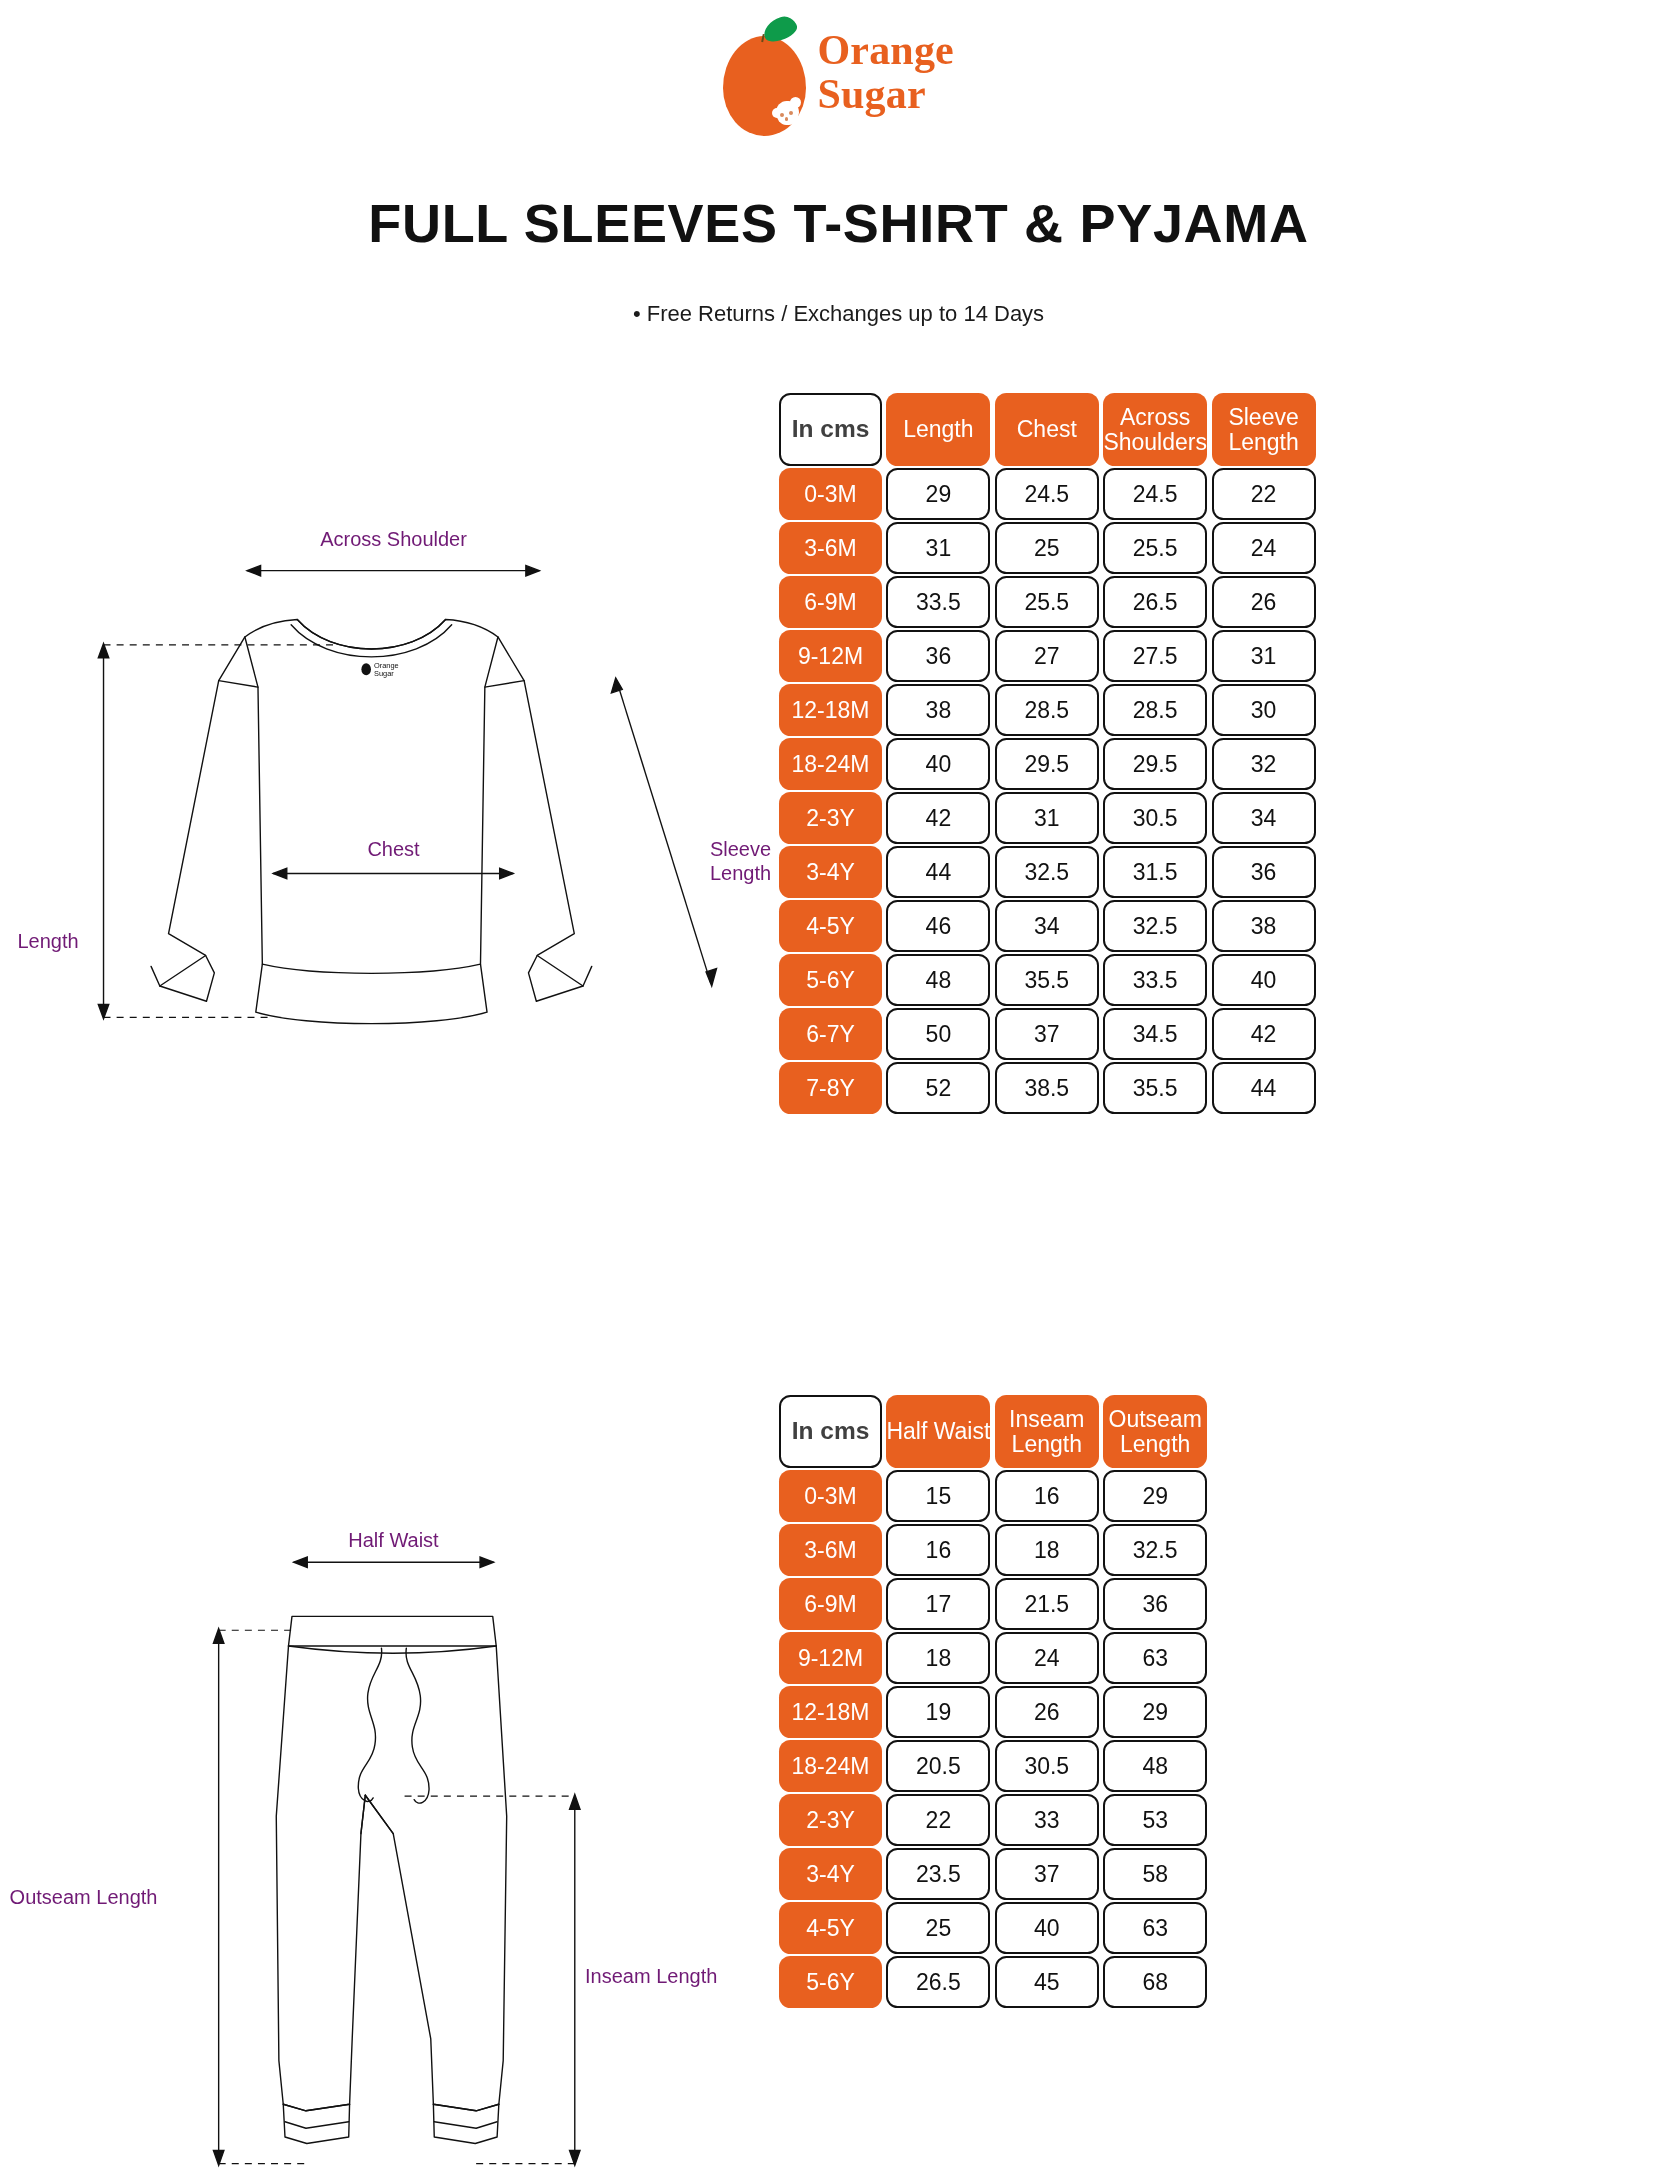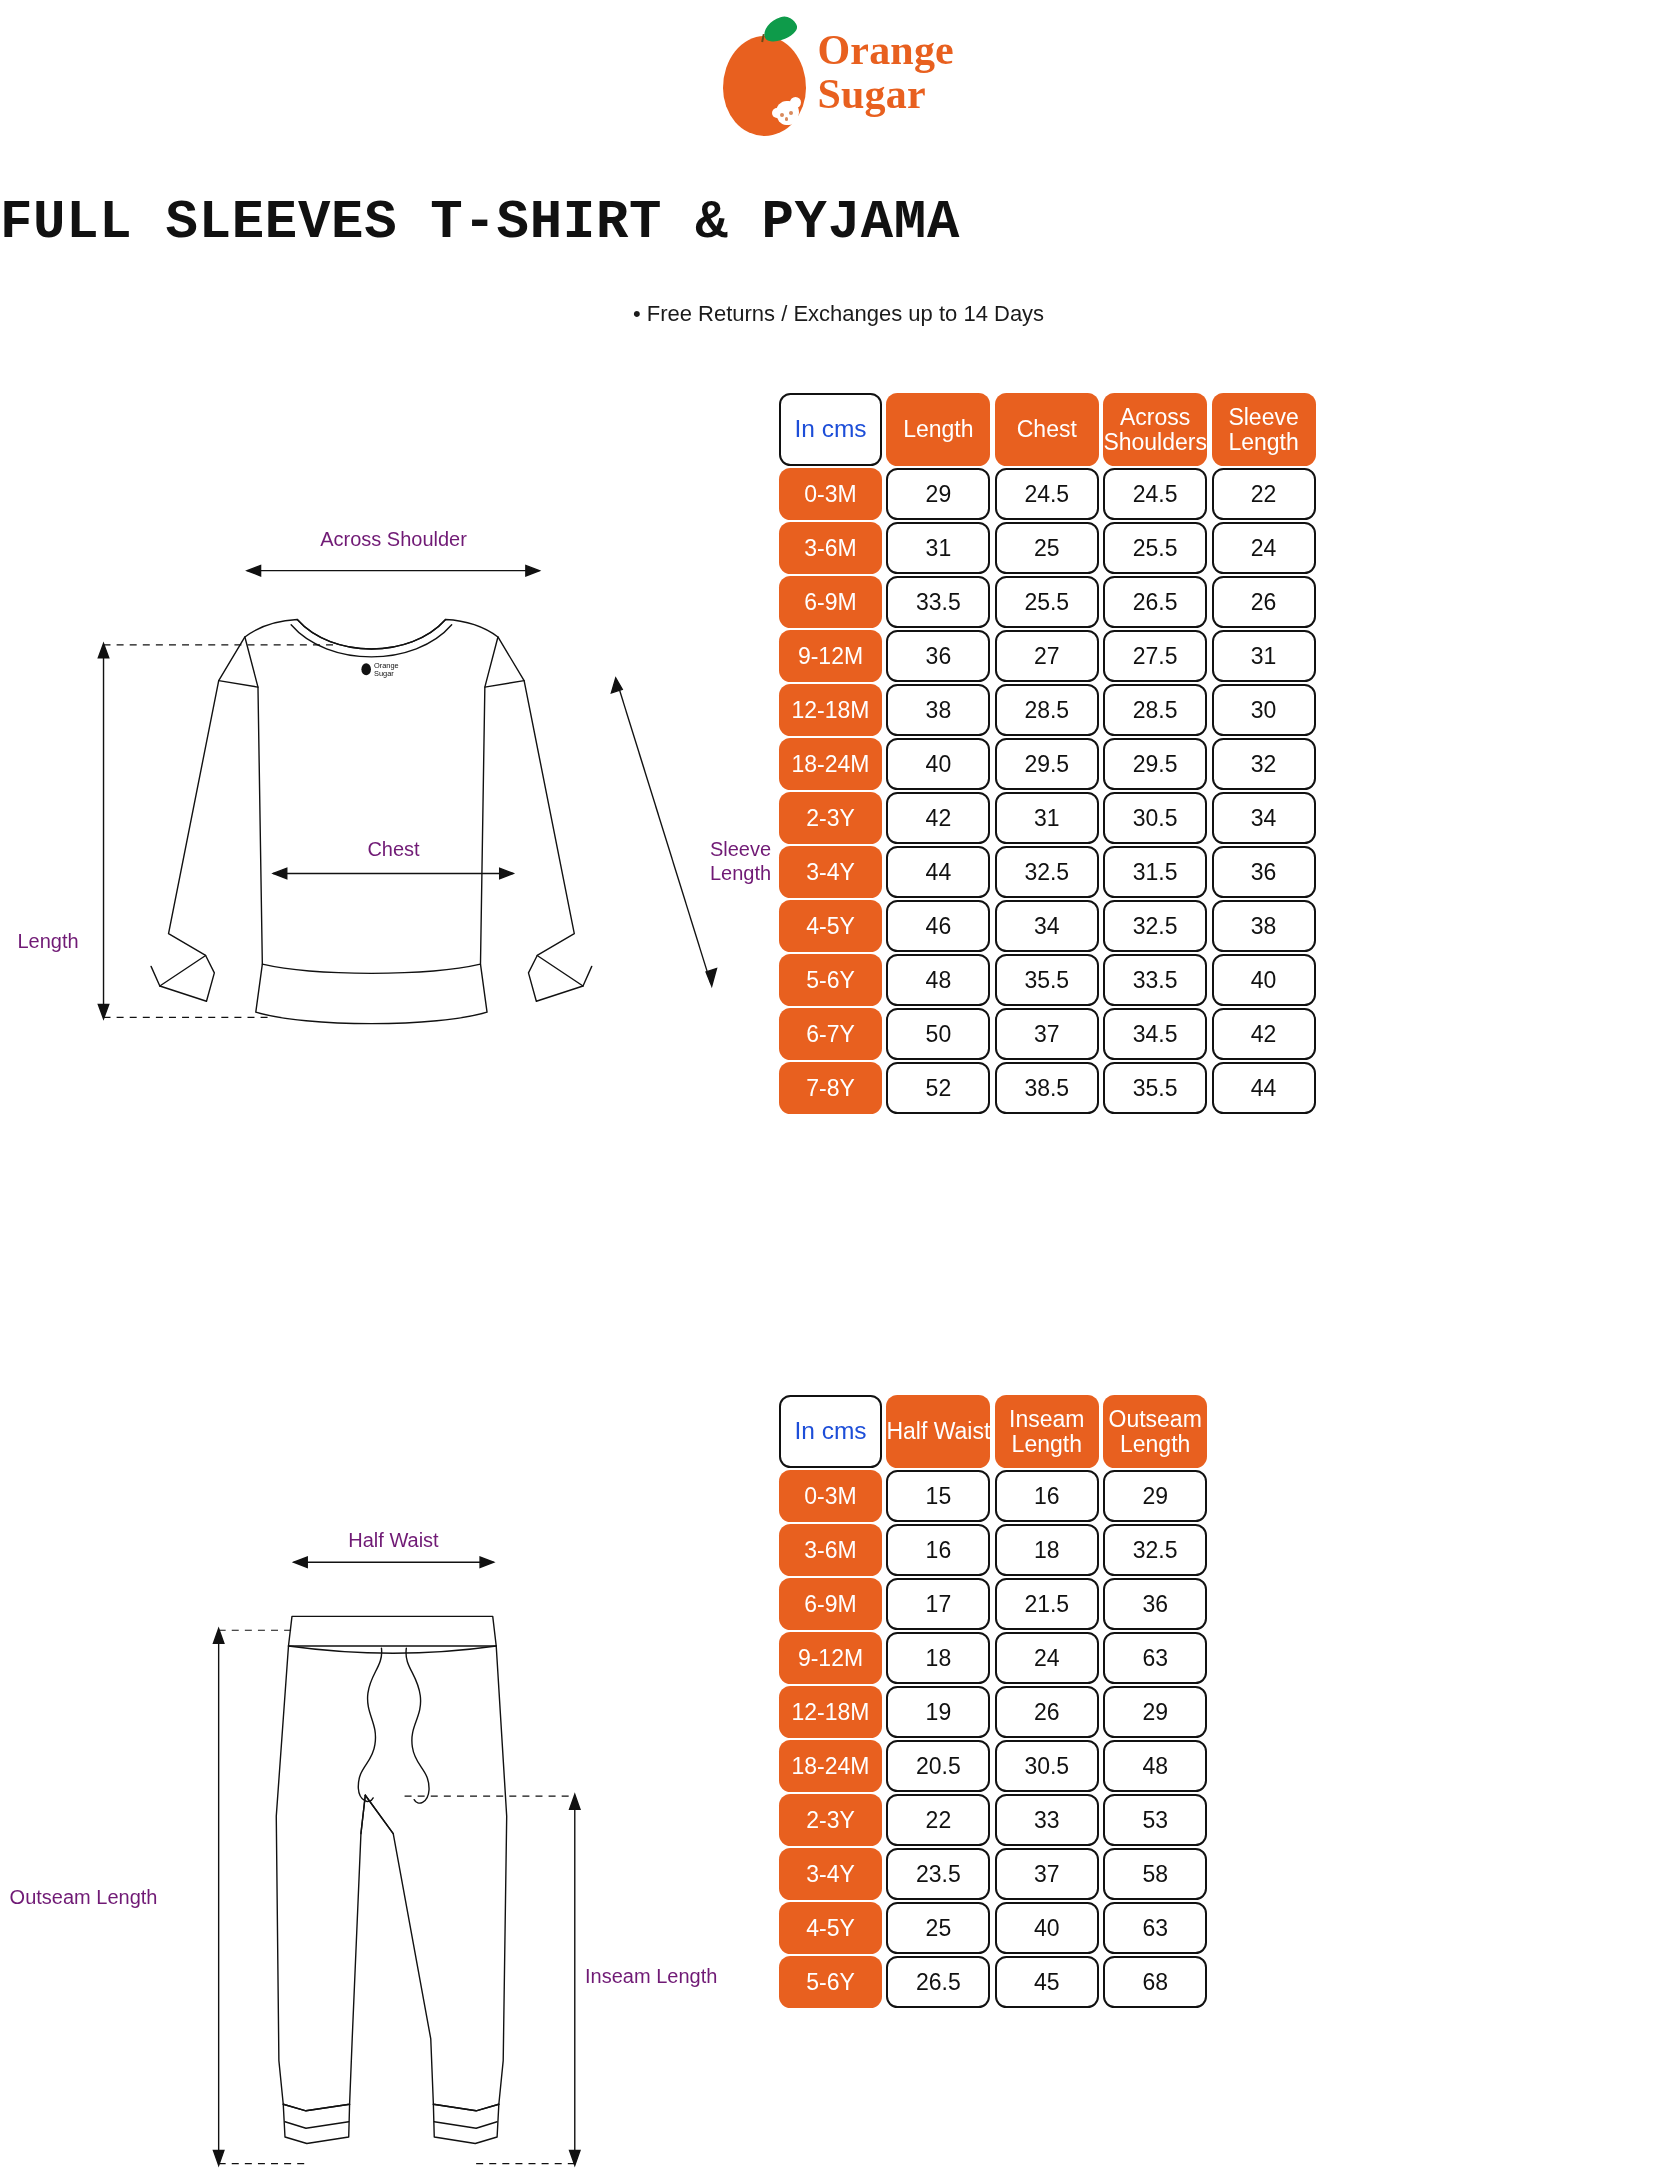--- a/index.html
+++ b/index.html
@@ -88,26 +88,26 @@
     letter-spacing: 0.2px;
   }
   #logo-wordmark .l1 { font-size: 42px; display: block; }
   #logo-wordmark .l2 { font-size: 42px; display: block; margin-top: 1.7px; }
 
   
   #page-title {
     position: absolute;
     left: 0; top: 192px;
     width: 1677px;
-    text-align: left;
+    text-align: center;
     font-size: 54px;
     font-weight: 700;
     letter-spacing: 0.7px;
     color: #111111;
-    font-family: Liberation Mono, monospace;
+    font-family: Liberation Sans, sans-serif;
   }
   #page-subtitle {
     position: absolute;
     left: 0; top: 301px;
     width: 1677px;
     text-align: center;
     font-size: 22px;
     font-weight: 400;
     color: #1b1b1b;
   }
@@ -130,22 +130,22 @@
     line-height: 1.08;
     flex: 0 0 auto;
   }
   .cell + .cell { margin-left: 4.4px; }
 
   
   .hdr-row .cell { height: 73px; }
   .cell.hdr-corner {
     background: #ffffff;
     border: 2.6px solid #111111;
-    color: #1d4ed8;
-    font-weight: 400;
+    color: #404040;
+    font-weight: 700;
     font-size: 24.5px;
   }
   .cell.hdr {
     background: #E8601F;
     color: #ffffff;
     font-weight: 400;
     font-size: 23px;
   }
   
   .body-row .cell { height: 52px; }

